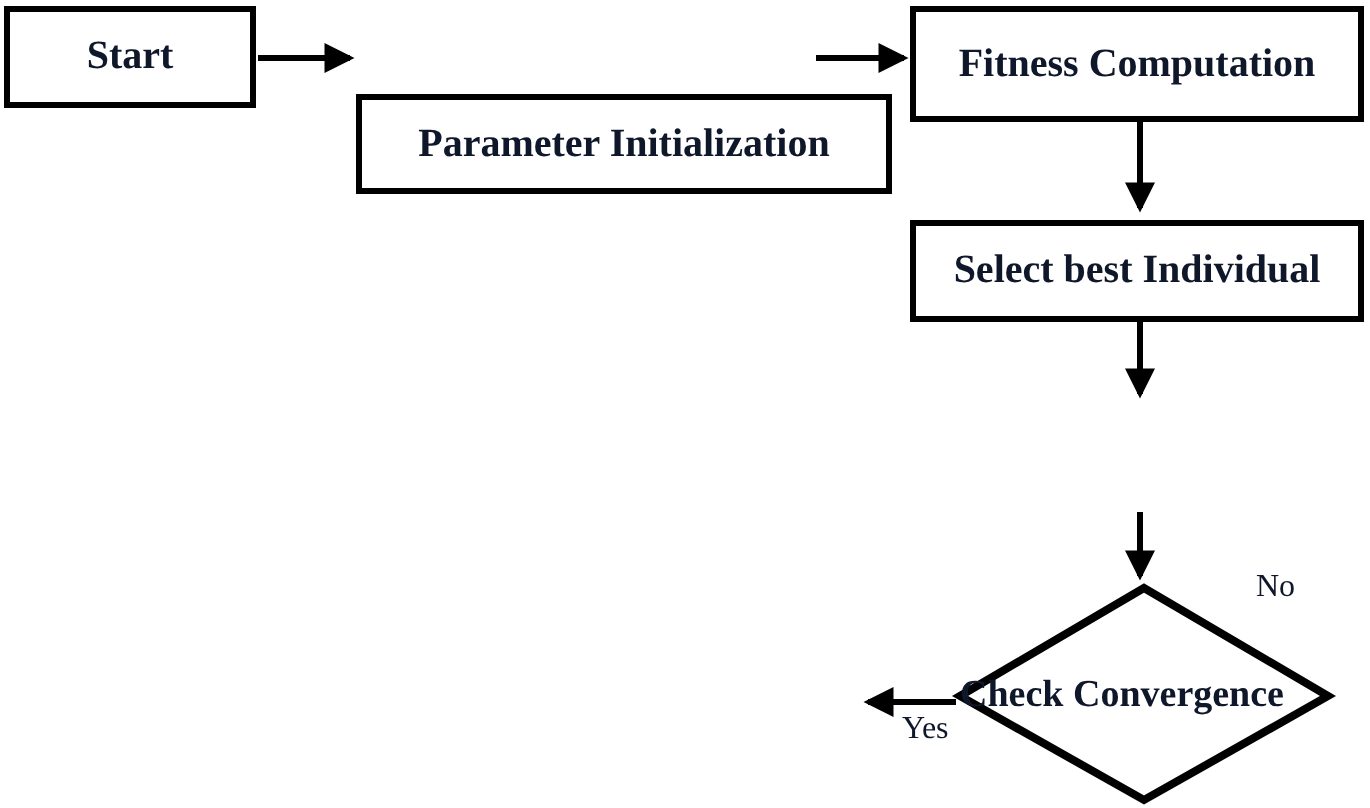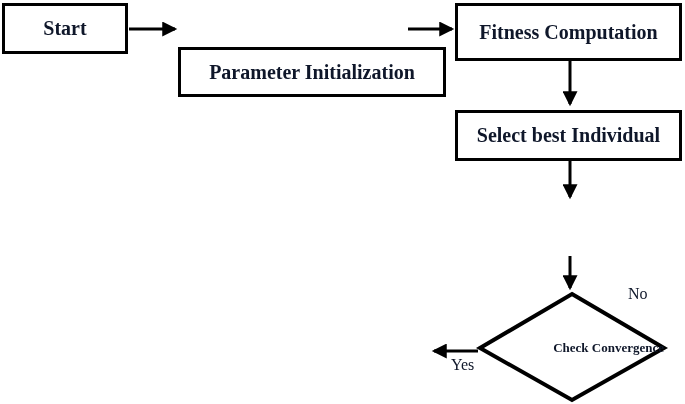--- a/index.html
+++ b/index.html
@@ -31,23 +31,23 @@
     justify-content: center;
     font-weight: bold;
     font-size: 20px;
     white-space: nowrap;
     text-align: center;
   }
   .diamond-label {
     position: absolute;
     display: flex;
     align-items: center;
-    justify-content: flex-end;
+    justify-content: flex-start;
     font-weight: bold;
-    font-size: 13px;
+    font-size: 19px;
     white-space: nowrap;
   }
   .edge-label {
     position: absolute;
     font-weight: normal;
     font-size: 16px;
     white-space: nowrap;
   }
   .connector {
     stroke: #000000;

